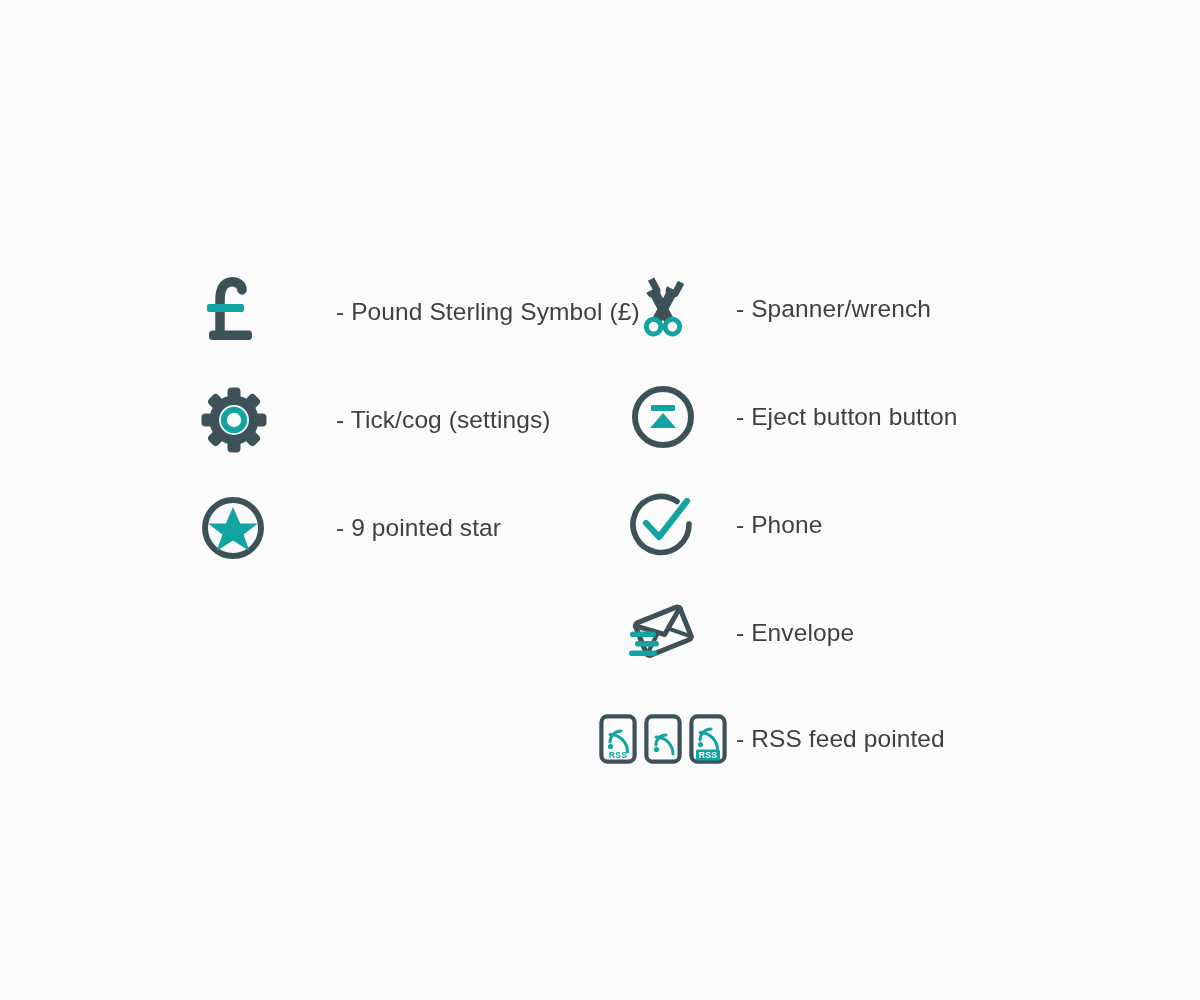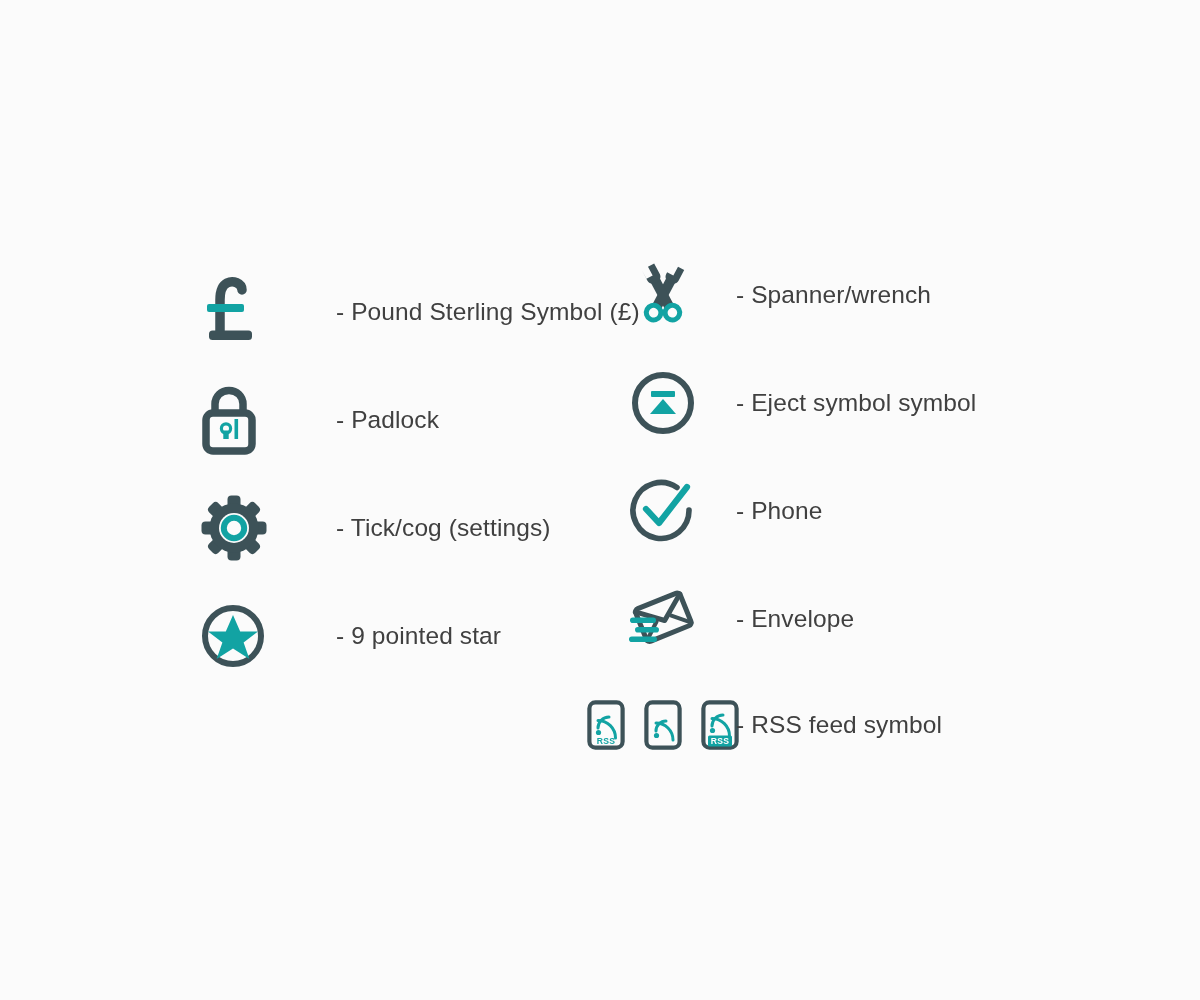--- a/index.html
+++ b/index.html
@@ -22,21 +22,21 @@
     height: 1000px;
   }
 
   .column {
     position: absolute;
     display: flex;
     flex-direction: column;
   }
 
   #col-left  { left: 200px; top: 258px; }
-  #col-right { left: 590px; top: 241px; }
+  #col-right { left: 590px; top: 255px; }
 
   .legend-row {
     height: 108px;
     display: flex;
     align-items: center;
   }
 
   .icon-cell {
     width: 136px;
     height: 80px;
@@ -59,21 +59,21 @@
     white-space: nowrap;
     line-height: 1;
     font-weight: 400;
   }
 
   
   .rss-row { height: 104px; }
   .rss-cluster {
     display: flex;
     align-items: center;
-    gap: 19px;
+    gap: 7px;
   }
 </style>
 </head>
 <body>
 
 <div id="sheet">
 
   <div class="column" id="col-left">
 
     <div class="legend-row">
@@ -83,36 +83,20 @@
           <path d="M42 13 C42 6,33 3,27 6 C21 9,20 16,20 23 L20 58" fill="none" stroke="#3d5258" stroke-width="9.5" stroke-linecap="round" stroke-linejoin="round"></path>
 
           <rect x="9" y="53.5" width="43" height="9.5" rx="3.5" fill="#3d5258"></rect>
 
           <rect x="7" y="27" width="37" height="8" rx="2" fill="#12a3a3"></rect>
         </svg>
       </div>
       <div class="label">- Pound Sterling Symbol (£)</div>
     </div>
 
-    <div class="legend-row">
-      <div class="icon-cell">
-        <svg width="58" height="70" viewBox="0 0 58 70">
-
-          <path d="M15 30 L15 19 C15 11.5,21 5.5,29 5.5 C37 5.5,43 11.5,43 19 L43 30" fill="none" stroke="#3d5258" stroke-width="7.5" stroke-linecap="butt"></path>
-
-          <rect x="6" y="28" width="46" height="38" rx="7" fill="none" stroke="#3d5258" stroke-width="7.5"></rect>
-
-          <circle cx="26" cy="43.5" r="4.6" fill="none" stroke="#12a3a3" stroke-width="3.2"></circle>
-          <rect x="23.3" y="45.5" width="5.4" height="8.5" fill="#12a3a3"></rect>
-
-          <rect x="34.5" y="34" width="3.6" height="20" fill="#12a3a3"></rect>
-        </svg>
-      </div>
-      <div class="label">- Padlock</div>
-    </div>
 
     <div class="legend-row">
       <div class="icon-cell">
         <svg width="68" height="68" viewBox="0 0 68 68">
           <g fill="none" stroke="#3d5258" stroke-width="8.5" stroke-linejoin="round" stroke-linecap="round">
             <path d="M34 6.5
                      L40.6 9.2 L46.2 5.2 L50.6 11.2 L57.4 10.6 L58.8 17.8 L64.4 21
                      L61.6 27.4 L65.4 33.2 L59.6 37.8 L60 44.6 L53 46 L49.6 51.6
                      L43.2 48.8 L37.6 52.6 L33 46.8 L26.2 47.2 L24.8 40.2
                      Z" transform="translate(0,0)" opacity="0"></path>
@@ -177,21 +161,21 @@
     </div>
 
     <div class="legend-row">
       <div class="icon-cell">
         <svg width="66" height="66" viewBox="0 0 66 66">
           <circle cx="33" cy="33" r="28" fill="none" stroke="#3d5258" stroke-width="6"></circle>
           <rect x="21" y="21" width="24" height="6" rx="1" fill="#12a3a3"></rect>
           <polygon points="33,29 46,44 20,44" fill="#12a3a3"></polygon>
         </svg>
       </div>
-      <div class="label">- Eject symbol symbol</div>
+      <div class="label">- Eject button button</div>
     </div>
 
     <div class="legend-row">
       <div class="icon-cell">
         <svg width="70" height="70" viewBox="0 0 70 70">
 
           <path d="M49 11.5 A28 28 0 1 0 61 34" fill="none" stroke="#3d5258" stroke-width="5.6" stroke-linecap="round"></path>
 
           <polyline points="18,33 31,47 59,11" fill="none" stroke="#12a3a3" stroke-width="6.2" stroke-linecap="round" stroke-linejoin="round"></polyline>
         </svg>
@@ -255,17 +239,17 @@
               <path d="M11 18.5 A17.5 17.5 0 0 1 28.5 36" opacity="0"></path>
               <path d="M11 18.5 A17.5 17.5 0 0 1 28.5 36"></path>
             </g>
             <circle cx="11.5" cy="30.5" r="2.6" fill="#12a3a3"></circle>
             <rect x="7" y="35.5" width="24" height="11" rx="1.6" fill="#12a3a3"></rect>
             <text x="19" y="44.2" font-family="'Liberation Sans',sans-serif" font-size="8.6" font-weight="bold" fill="#ffffff" text-anchor="middle" letter-spacing="0.3">RSS</text>
           </svg>
 
         </div>
       </div>
-      <div class="label">- RSS feed symbol</div>
+      <div class="label">- RSS feed pointed</div>
     </div>
 
   </div>
 </div>
 
 </body></html>

